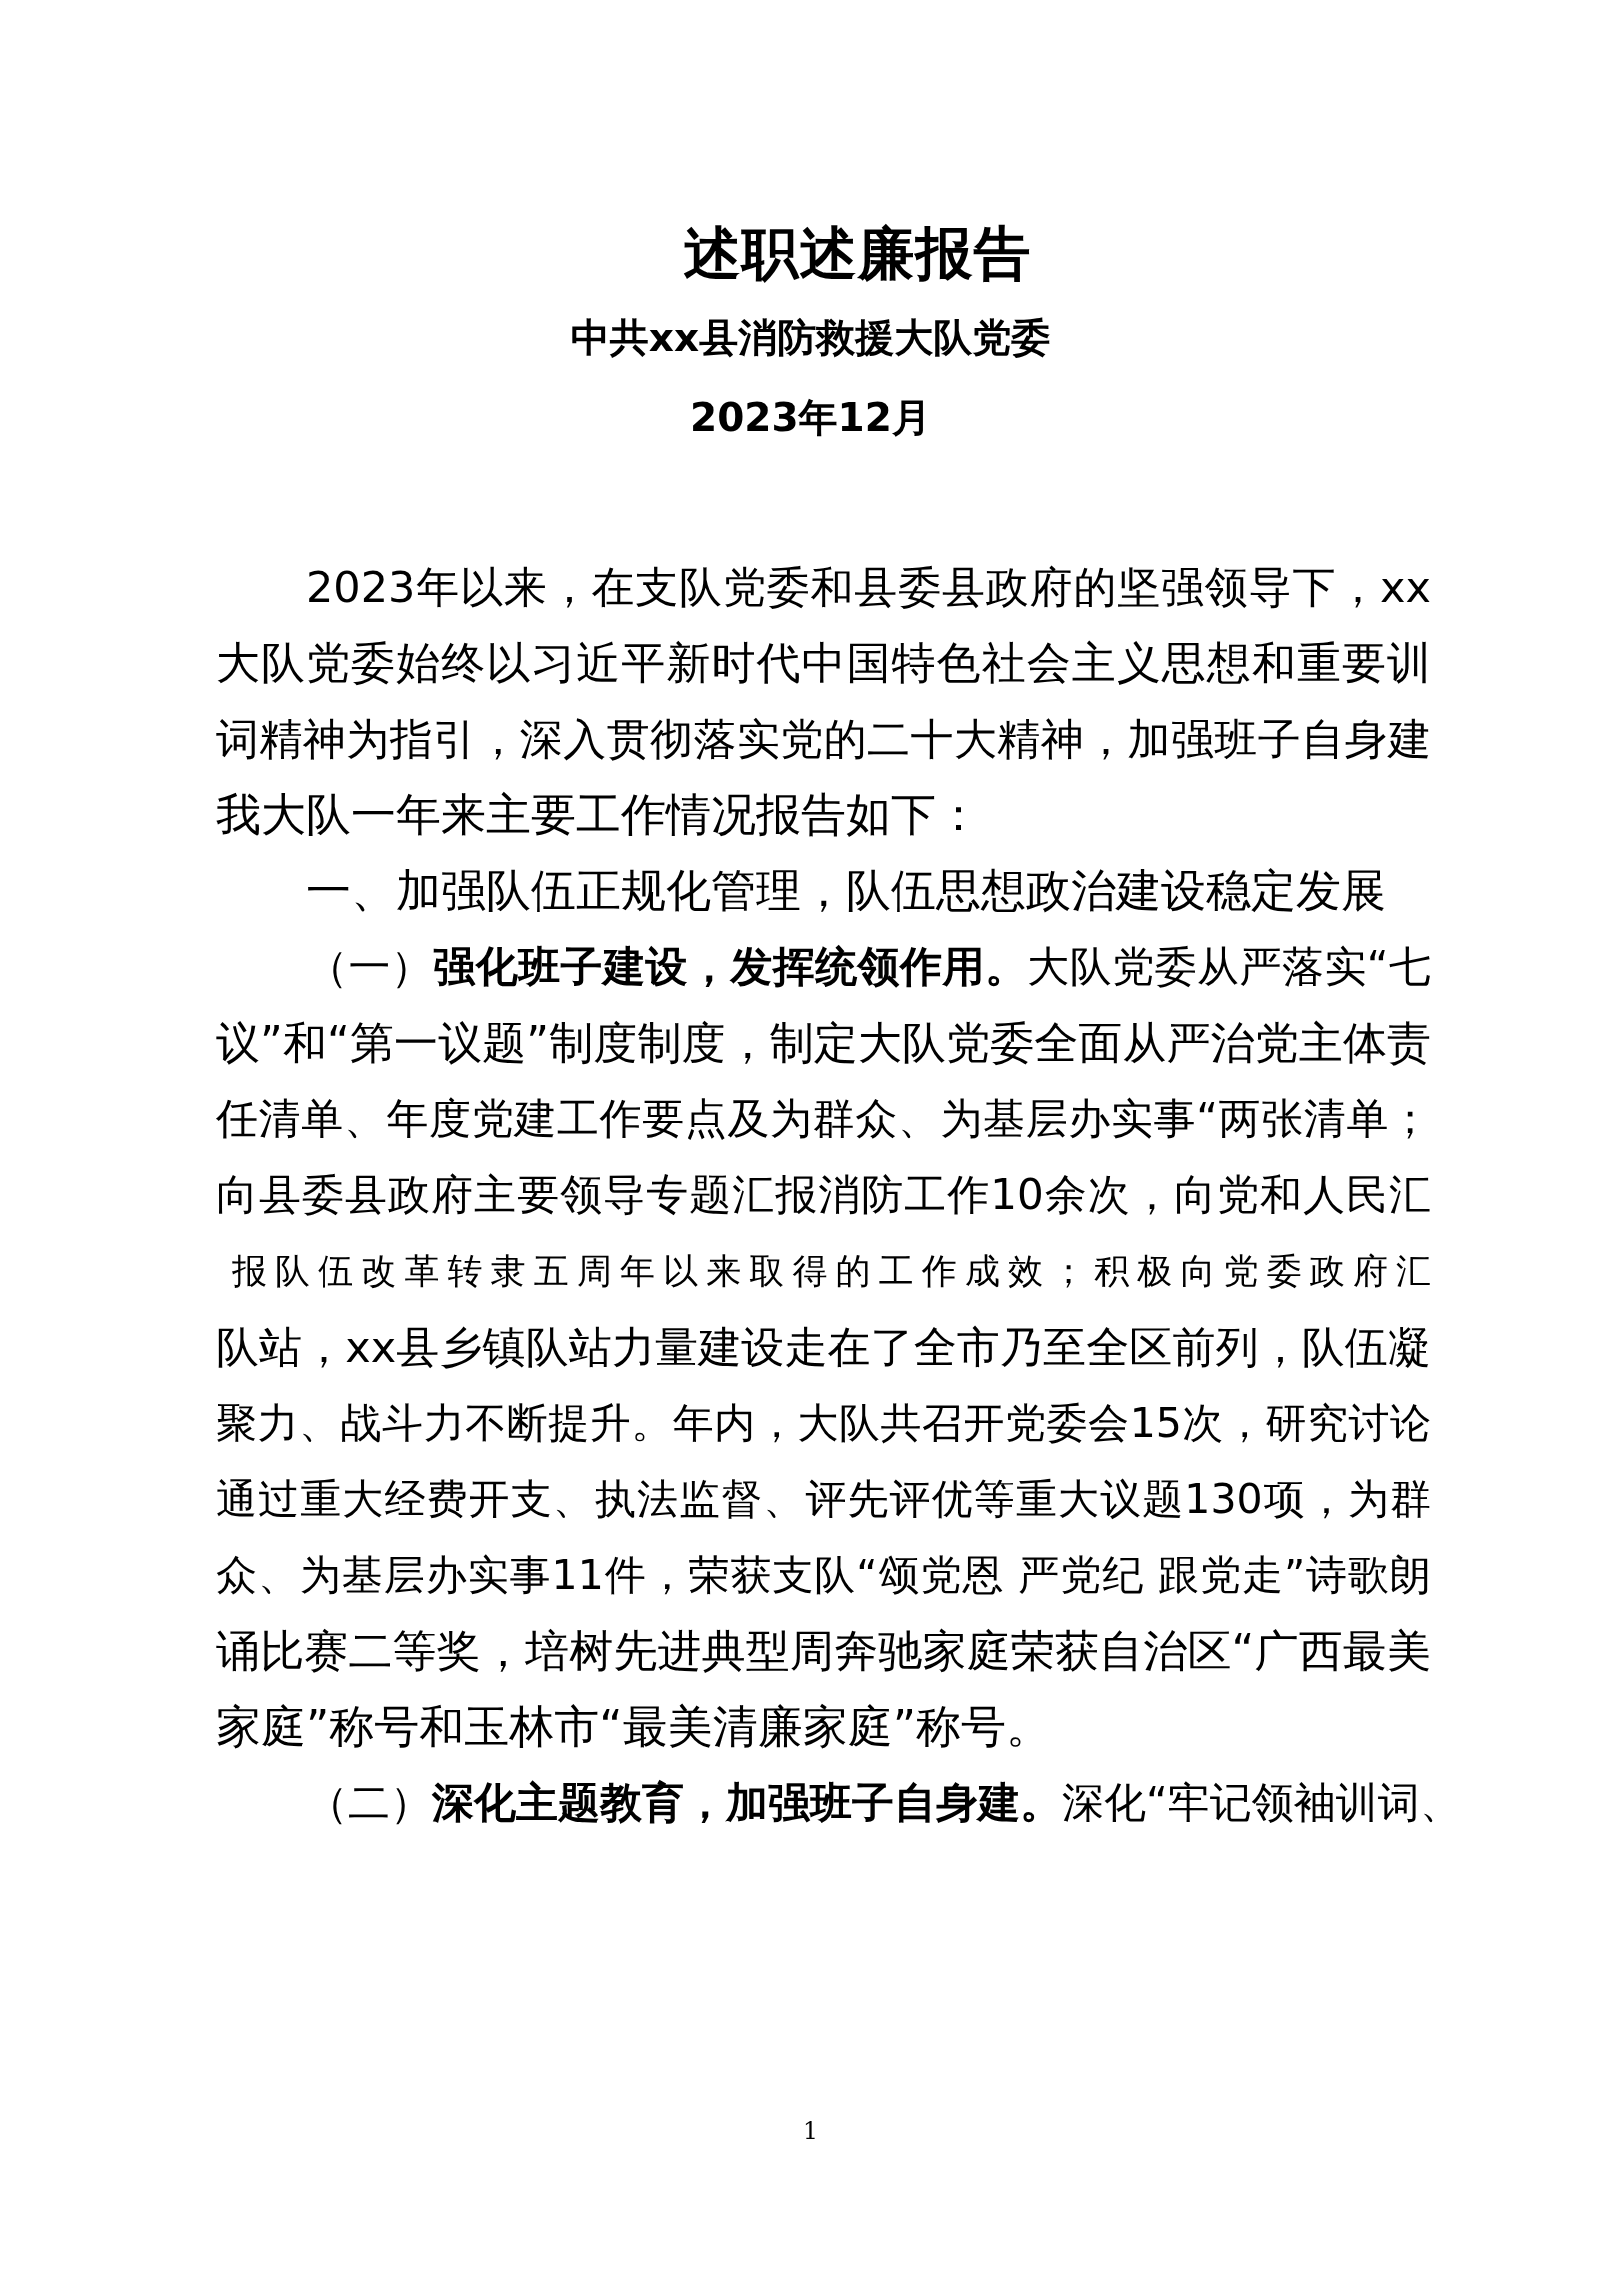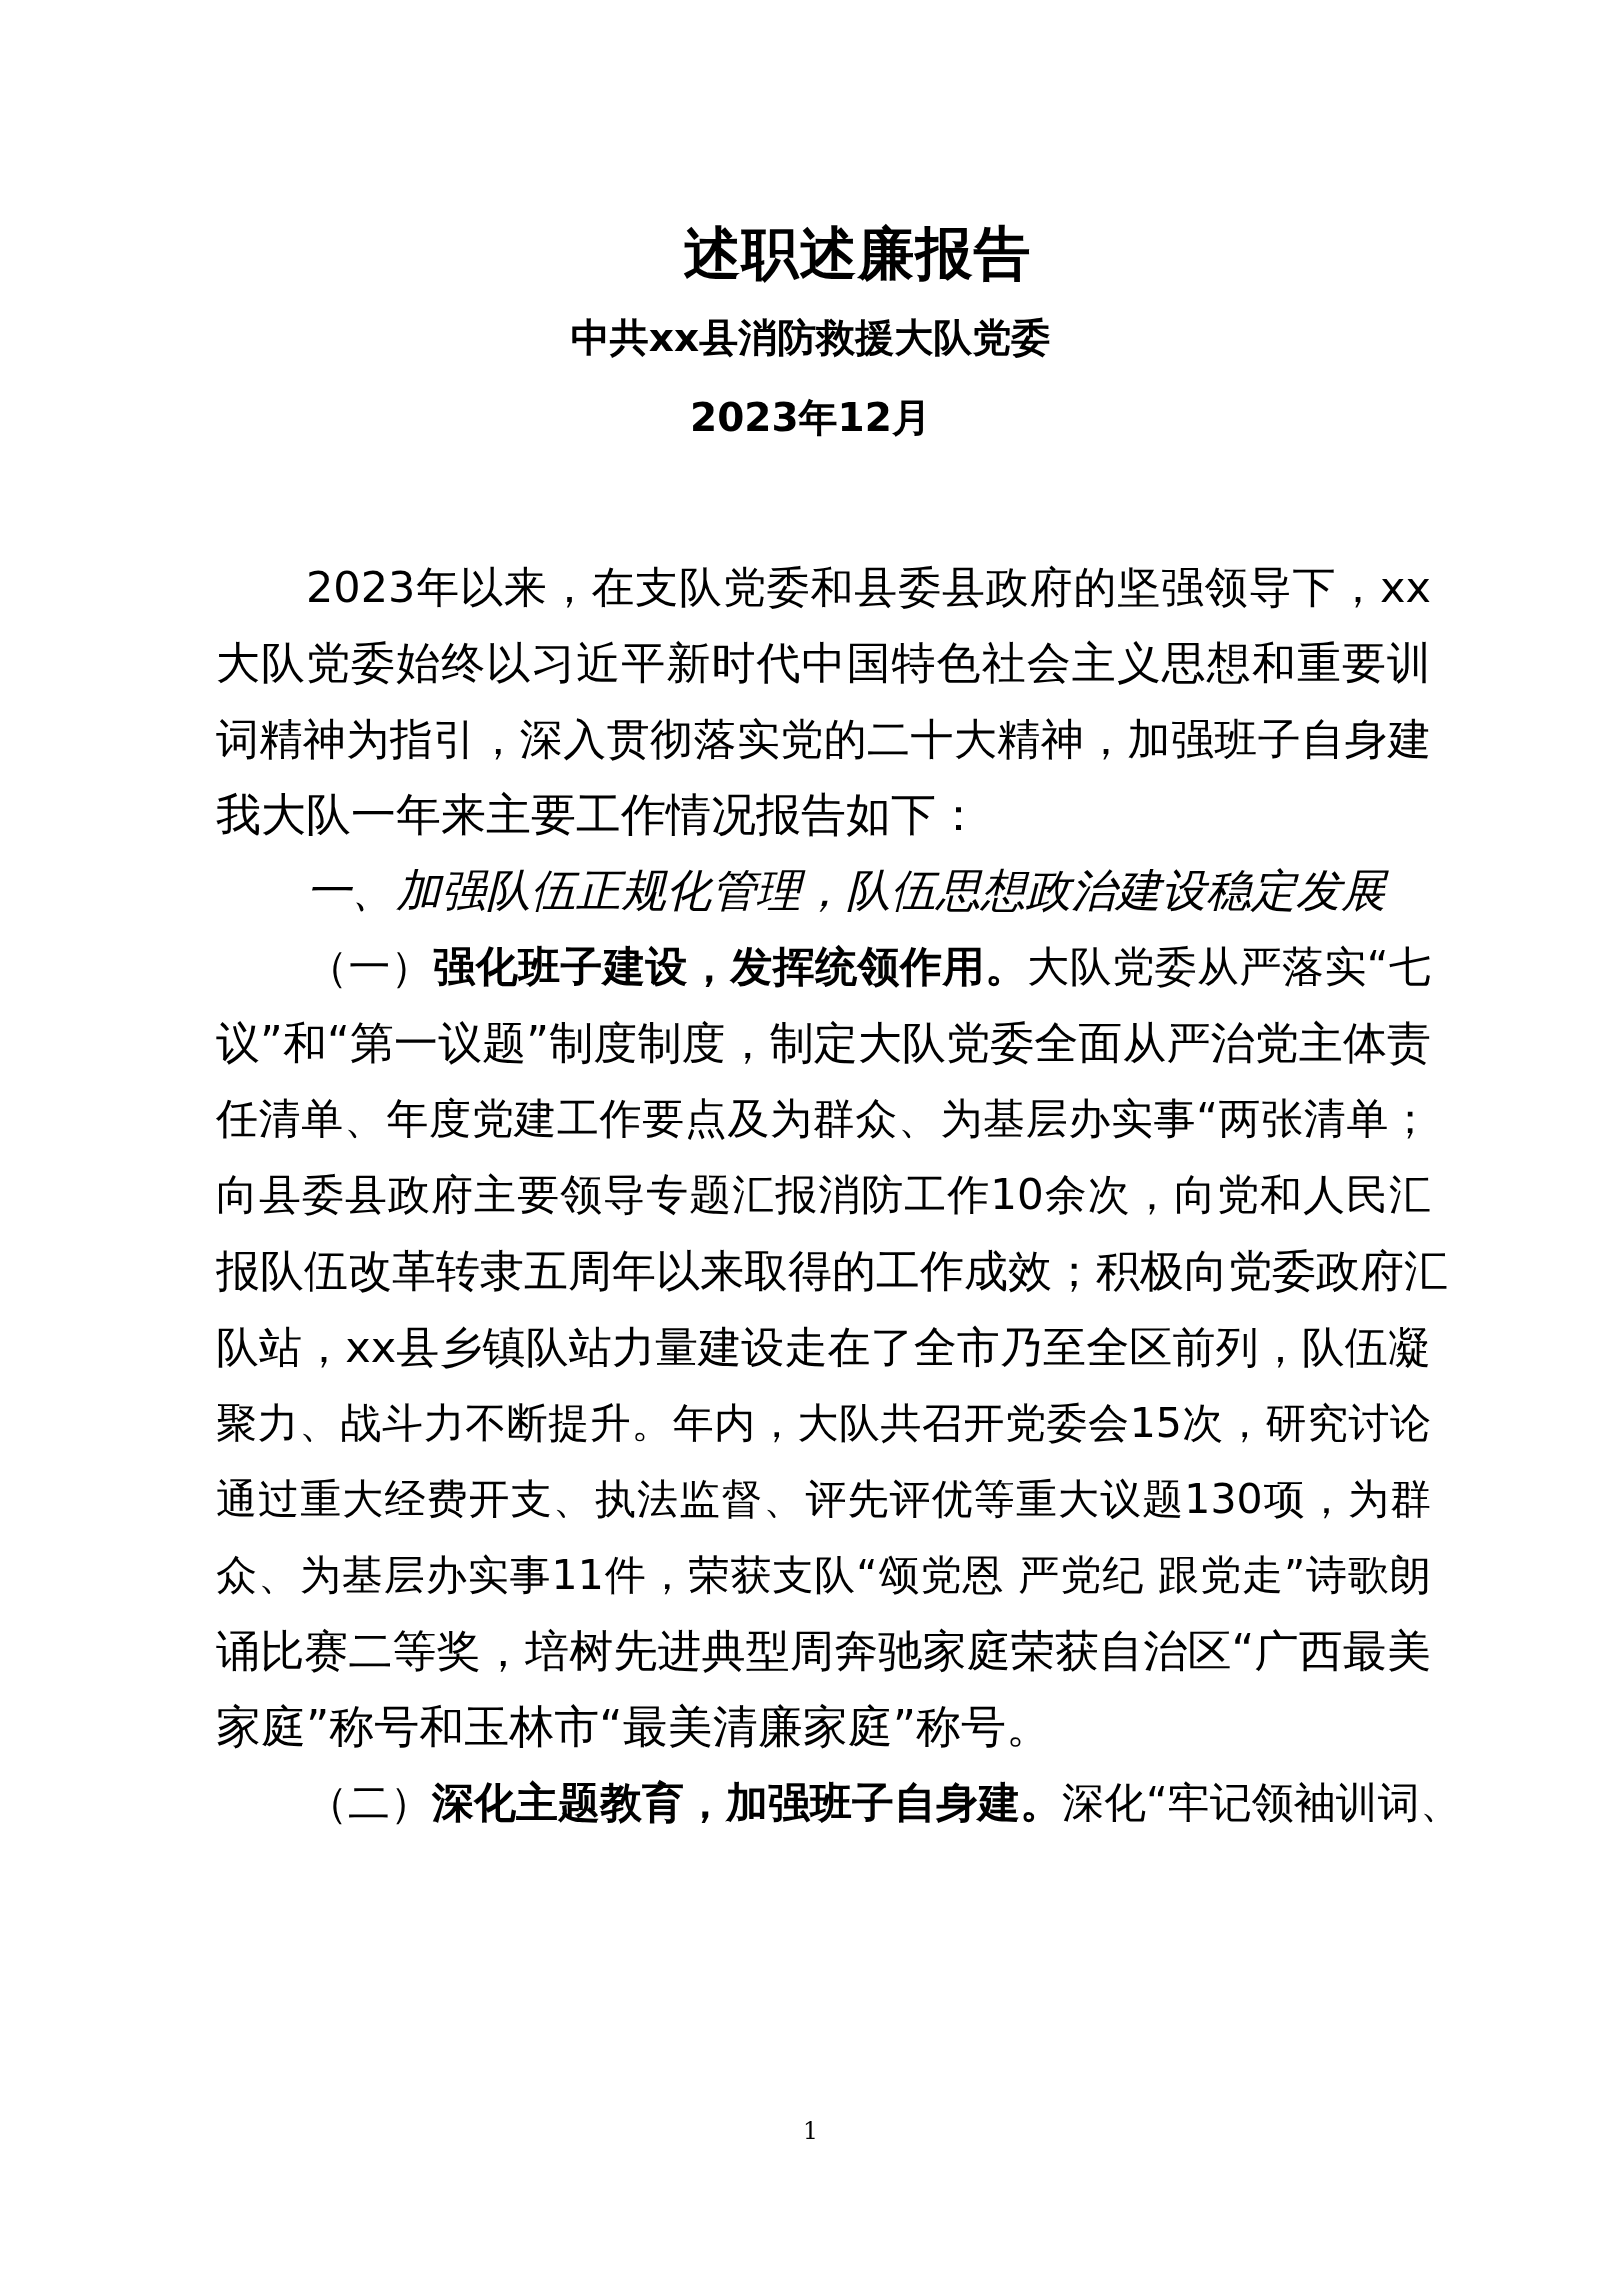--- a/index.html
+++ b/index.html
@@ -8,21 +8,21 @@
   .page { position: absolute; left: 0; top: 0; width: 1621px; height: 2293px; background: #ffffff; }
   .title { position: absolute; left: 0; width: 1621px; text-align: center; font-weight: bold; }
   .t1 { top: 214px; font-size: 57px; line-height: 78px; letter-spacing: 1px; margin-left: 47px; }
   .t2 { top: 310px; font-size: 39px; line-height: 55px; }
   .t3 { top: 390px; font-size: 39px; line-height: 55px; }
   .body { position: absolute; left: 216px; width: 1215px; top: 549px; }
   .line { height: 76px; font-size: 45px; line-height: 76px; white-space: nowrap;
           text-align: justify; text-align-last: justify; overflow: visible; }
   .line.last { text-align-last: left; }
   .indent { padding-left: 90px; }
-  .indent-h { padding-left: 90px; font-style: italic; }
+  .indent-h { padding-left: 90px; }
   .b { font-weight: bold; }
   .pagenum { position: absolute; top: 2117px; left: 0; width: 1621px; text-align: center;
              font-family: "DejaVu Serif", serif; font-size: 23.5px; }
 </style>
 </head>
 <body>
 
 <div class="page">
   <div class="title t1">述职述廉报告</div>
   <div class="title t2">中共xx县消防救援大队党委</div>
@@ -31,21 +31,21 @@
   <div class="body">
     <div class="line indent" style="font-size: 43px;">2023年以来，在支队党委和县委县政府的坚强领导下，xx</div>
     <div class="line" style="font-size: 44px;">大队党委始终以习近平新时代中国特色社会主义思想和重要训</div>
     <div class="line" style="font-size: 43px;">词精神为指引，深入贯彻落实党的二十大精神，加强班子自身建</div>
     <div class="line last" style="font-size: 45px;">我大队一年来主要工作情况报告如下：</div>
     <div class="line last indent-h" style="font-size: 45px;">一、加强队伍正规化管理，队伍思想政治建设稳定发展</div>
     <div class="line indent" style="font-size: 42px;"><span>（一）</span><span class="b">强化班子建设，发挥统领作用。</span><span>大队党委从严落实“七</span></div>
     <div class="line" style="font-size: 44px;">议”和“第一议题”制度制度，制定大队党委全面从严治党主体责</div>
     <div class="line" style="font-size: 42px;">任清单、年度党建工作要点及为群众、为基层办实事“两张清单；</div>
     <div class="line" style="font-size: 42px;">向县委县政府主要领导专题汇报消防工作10余次，向党和人民汇</div>
-    <div class="line" style="font-size: 44px;">报队伍改革转隶五周年以来取得的工作成效；积极向党委政府汇</div>
+    <div class="line" style="font-size: 35px; margin-left: 16px;">报队伍改革转隶五周年以来取得的工作成效；积极向党委政府汇</div>
     <div class="line" style="font-size: 43px;">队站，xx县乡镇队站力量建设走在了全市乃至全区前列，队伍凝</div>
     <div class="line" style="font-size: 41px;">聚力、战斗力不断提升。年内，大队共召开党委会15次，研究讨论</div>
     <div class="line" style="font-size: 41px;">通过重大经费开支、执法监督、评先评优等重大议题130项，为群</div>
     <div class="line" style="font-size: 41px;">众、为基层办实事11件，荣获支队“颂党恩 严党纪 跟党走”诗歌朗</div>
     <div class="line" style="font-size: 44px;">诵比赛二等奖，培树先进典型周奔驰家庭荣获自治区“广西最美</div>
     <div class="line last" style="font-size: 45px;">家庭”称号和玉林市“最美清廉家庭”称号。</div>
     <div class="line indent" style="font-size: 42px;"><span>（二）</span><span class="b">深化主题教育，加强班子自身建。</span><span>深化“牢记领袖训词、</span></div>
   </div>
 
   <div class="pagenum">1</div>

